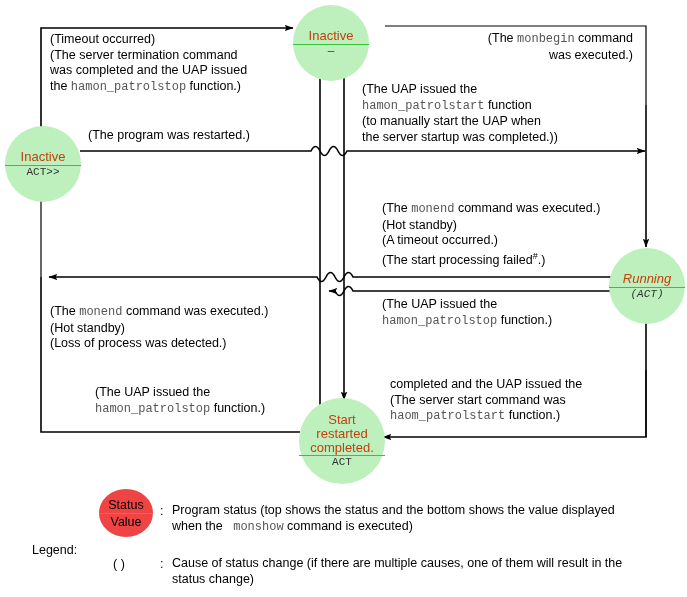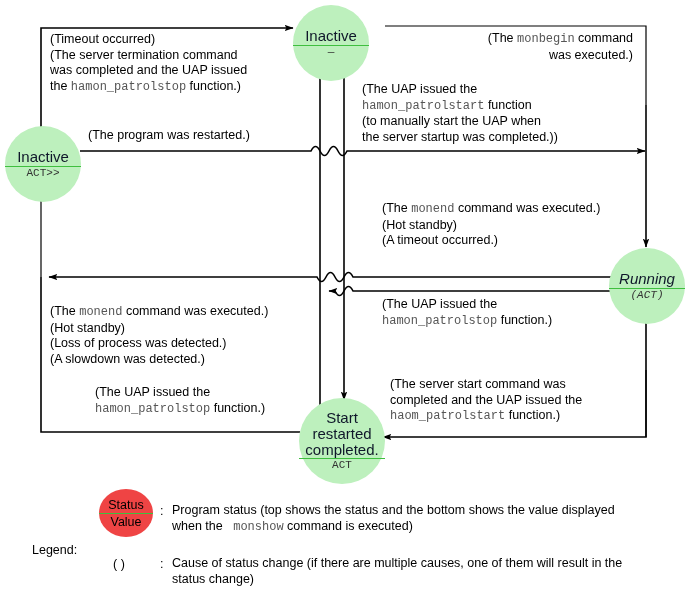--- a/index.html
+++ b/index.html
@@ -3,21 +3,21 @@
 <meta charset="utf-8">
 <style>
   html,body{margin:0;padding:0;background:#ffffff;}
   body{width:687px;height:597px;font-family:"Liberation Sans",sans-serif;color:#000;}
   #stage{position:relative;width:687px;height:597px;overflow:hidden;}
   svg#wires{position:absolute;left:0;top:0;width:687px;height:597px;}
 
   .node{position:absolute;border-radius:50%;background:#bdf0bd;
         display:flex;flex-direction:column;align-items:center;justify-content:center;
         text-align:center;line-height:1.05;}
-  .node .ntop{font-size:15px;color:#0f172a;padding:0 2px;}
+  .node .ntop{font-size:13px;color:#c2410c;padding:0 2px;}
   .node .nsep{width:100%;height:0;border-top:1px solid #3fbf3f;margin:1px 0 1px 0;}
   .node .nbot{font-family:"Liberation Mono",monospace;font-size:11px;color:#333;}
 
   .lbl{position:absolute;font-size:12.5px;line-height:15.5px;color:#000;white-space:nowrap;}
   .lbl .m{font-family:"Liberation Mono",monospace;font-size:12px;color:#555;}
   .lbl.r{text-align:right;}
   .sup{font-size:9px;vertical-align:super;font-family:"Liberation Sans",sans-serif;}
 
   
   #legend{position:absolute;left:0;top:487px;width:687px;}
@@ -114,42 +114,42 @@
     <div>(The UAP issued the</div>
     <div><span class="m">hamon_patrolstart</span><span> function</span></div>
     <div>(to manually start the UAP when</div>
     <div>the server startup was completed.))</div>
   </div>
 
   <div class="lbl" style="left:382px;top:201px;">
     <div><span>(The </span><span class="m">monend</span><span> command was executed.)</span></div>
     <div>(Hot standby)</div>
     <div>(A timeout occurred.)</div>
+    <div><span>(The start processing failed</span><span class="sup">#</span><span>.)</span></div>
   </div>
 
   <div class="lbl" style="left:382px;top:297px;">
     <div>(The UAP issued the</div>
     <div><span class="m">hamon_patrolstop</span><span> function.)</span></div>
   </div>
 
   <div class="lbl" style="left:50px;top:304px;">
     <div><span>(The </span><span class="m">monend</span><span> command was executed.)</span></div>
     <div>(Hot standby)</div>
     <div>(Loss of process was detected.)</div>
-    <div>(A slowdown was detected.)</div>
   </div>
 
   <div class="lbl" style="left:95px;top:385px;">
     <div>(The UAP issued the</div>
     <div><span class="m">hamon_patrolstop</span><span> function.)</span></div>
   </div>
 
   <div class="lbl" style="left:390px;top:377px;">
+    <div>completed and the UAP issued the</div>
     <div>(The server start command was</div>
-    <div>completed and the UAP issued the</div>
     <div><span class="m">haom_patrolstart</span><span> function.)</span></div>
   </div>
 
   <div id="legend">
     <div class="lg-row" style="left:32px;top:16px;margin-top:39px;">Legend:</div>
 
     <div class="lg-ell" style="left:99px;top:2px;">
       <div class="ntop">Status</div>
       <div class="nsep"></div>
       <div class="nbot2">Value</div>

